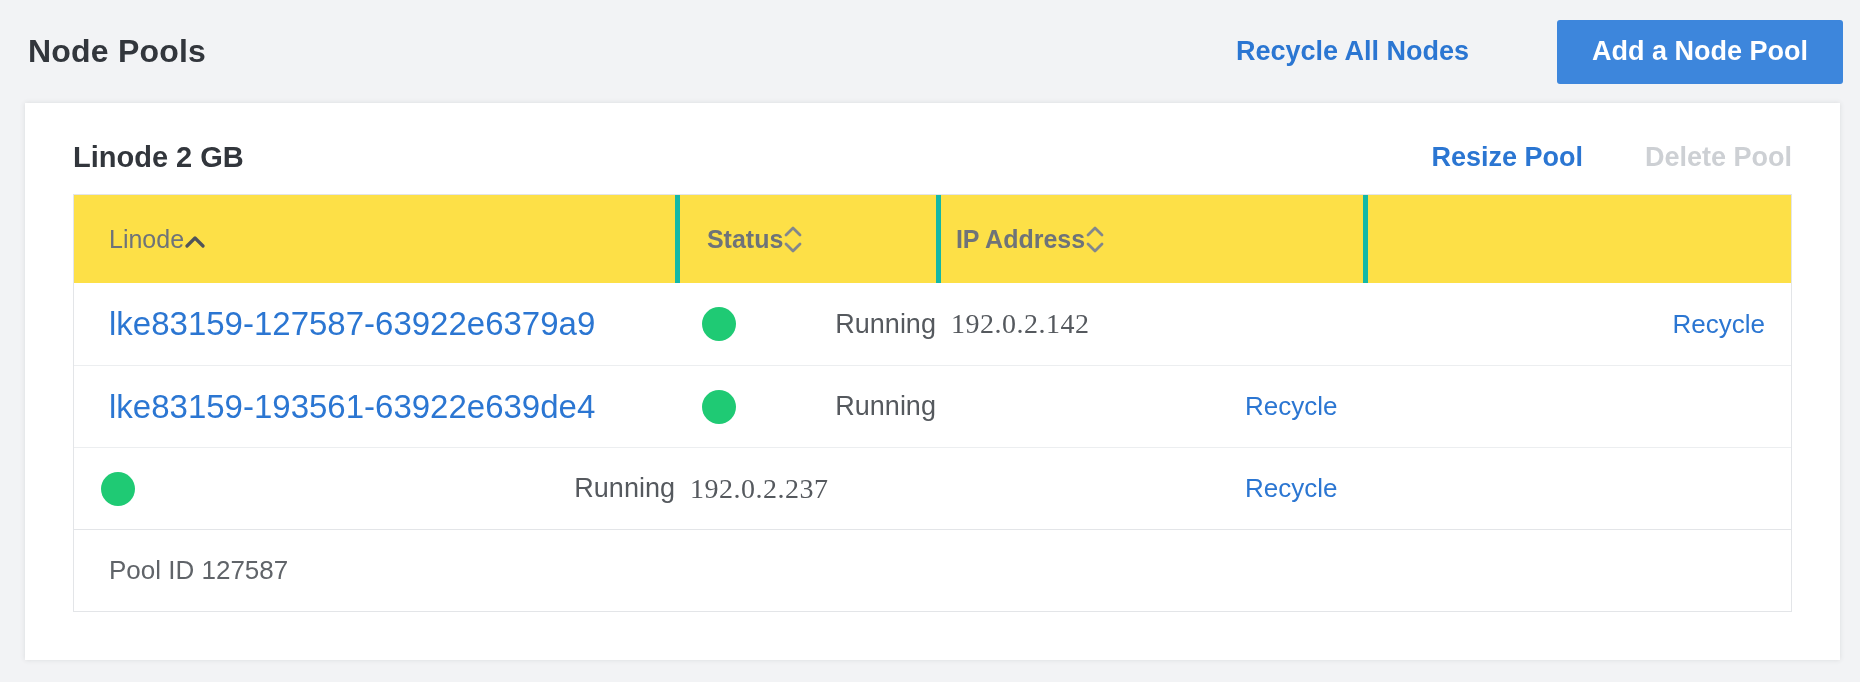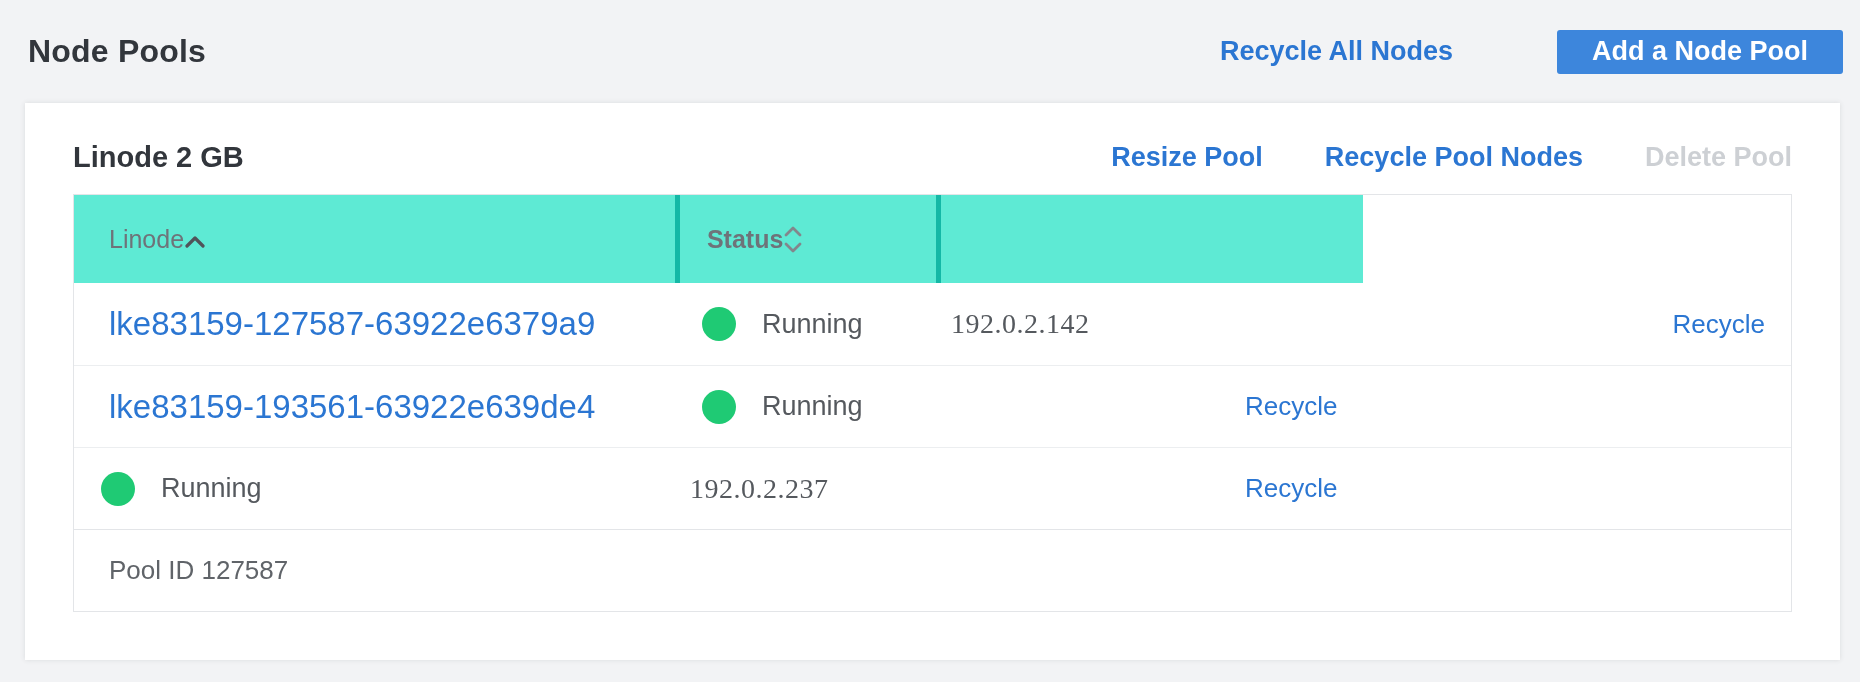--- a/index.html
+++ b/index.html
@@ -19,32 +19,32 @@
     align-items: center;
     justify-content: space-between;
     padding: 0 17px 0 28px;
   }
   .page-title {
     font-size: 32px;
     font-weight: bold;
     color: #32363c;
     letter-spacing: 0.2px;
   }
-  .topbar-actions { display: flex; align-items: center; gap: 40px; }
+  .topbar-actions { display: flex; align-items: center; }
   .text-link {
     color: #2b76d2;
     font-weight: bold;
     font-size: 27px;
     text-decoration: none;
     cursor: pointer;
     white-space: nowrap;
   }
   .primary-button {
-    margin-left: 64px;
-    height: 44px;
+    margin-left: 88px;
+    height: 64px;
     padding: 0 35px;
     background: #3d86dc;
     border: none;
     border-radius: 3px;
     color: #ffffff;
     font-family: inherit;
     font-size: 27px;
     font-weight: bold;
     cursor: pointer;
     white-space: nowrap;
@@ -89,38 +89,38 @@
     border: 1px solid #e3e5e8;
     background: #fff;
   }
   .tr {
     display: grid;
     grid-template-columns: 35% 15.2% 24.9% 24.9%;
     align-items: stretch;
   }
   .thead .tr { height: 88px; }
   .th {
-    background: #5eead4;
+    background: #fde047;
     display: flex;
     align-items: center;
     color: #6e7379;
     font-size: 25px;
     cursor: pointer;
   }
   .th + .th { border-left: 5px solid #14b8a6; font-weight: bold; }
   .th.col-linode { padding-left: 35px; }
   .th.col-status { padding-left: 27px; }
   .th.col-ip     { padding-left: 15px; }
   .th.col-actions { cursor: default; }
 
   .tbody .tr { height: 82px; border-top: 1px solid #eceef0; }
   .tbody .tr:first-child { border-top: none; }
   .td { display: flex; align-items: center; }
   .td.col-linode { padding-left: 35px; }
-  .td.col-status { padding-left: 27px; gap: 26px; }
+  .td.col-status { padding-left: 27px; gap: 26px; justify-content: space-between; }
   .td.col-ip     { padding-left: 15px; }
   .td.col-actions { justify-content: flex-end; padding-right: 26px; }
 
   .node-link {
     color: #2b76d2;
     font-size: 33px;
     text-decoration: none;
     cursor: pointer;
   }
   .status-dot {
@@ -165,21 +165,20 @@
       <button class="primary-button">Add a Node Pool</button>
     </div>
   </header>
 
   <section class="card">
 
     <div class="pool-header">
       <h2 class="pool-title">Linode 2 GB</h2>
       <nav class="pool-actions">
         <a class="pool-action">Resize Pool</a>
-        <a class="pool-action">Recycle Pool Nodes</a>
         <a class="pool-action disabled">Delete Pool</a>
       </nav>
     </div>
 
     <div class="pool-table">
 
       <div class="thead">
         <div class="tr">
           <div class="th col-linode">
             <span>Linode</span>
@@ -193,20 +192,31 @@
             <span>Status</span>
             <span class="sort-icon">
               <svg width="20" height="11" viewBox="0 0 20 11">
                   <path d="M3 9 L10 2 L17 9" stroke="#82878c" stroke-width="2.8" fill="none" stroke-linecap="round" stroke-linejoin="round"></path>
                 </svg>
               <svg width="20" height="11" viewBox="0 0 20 11">
                   <path d="M3 2 L10 9 L17 2" stroke="#82878c" stroke-width="2.8" fill="none" stroke-linecap="round" stroke-linejoin="round"></path>
                 </svg>
             </span>
           </div>
+          <div class="th col-ip">
+            <span>IP Address</span>
+            <span class="sort-icon">
+              <svg width="20" height="11" viewBox="0 0 20 11">
+                  <path d="M3 9 L10 2 L17 9" stroke="#82878c" stroke-width="2.8" fill="none" stroke-linecap="round" stroke-linejoin="round"></path>
+                </svg>
+              <svg width="20" height="11" viewBox="0 0 20 11">
+                  <path d="M3 2 L10 9 L17 2" stroke="#82878c" stroke-width="2.8" fill="none" stroke-linecap="round" stroke-linejoin="round"></path>
+                </svg>
+            </span>
+          </div>
           <div class="th col-actions"></div>
         </div>
       </div>
 
       <div class="tbody">
 
         <div class="tr">
           <div class="td col-linode">
             <a class="node-link">lke83159-127587-63922e6379a9</a>
           </div>

